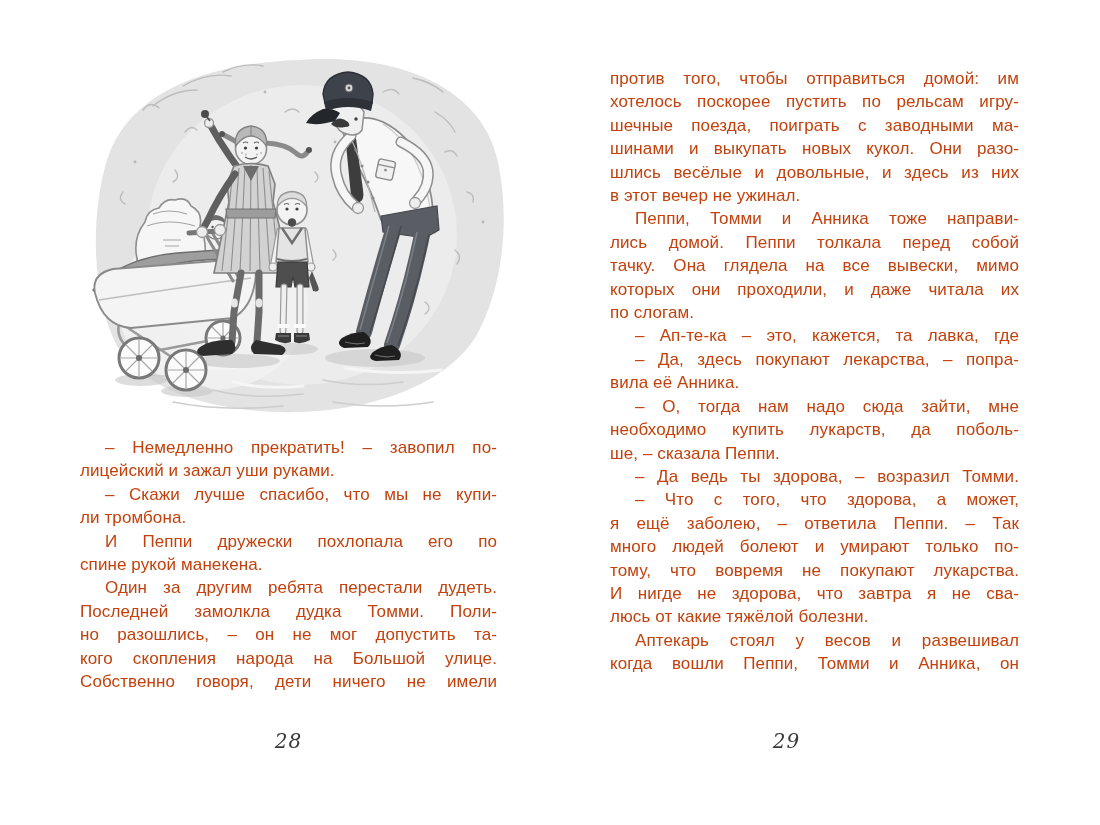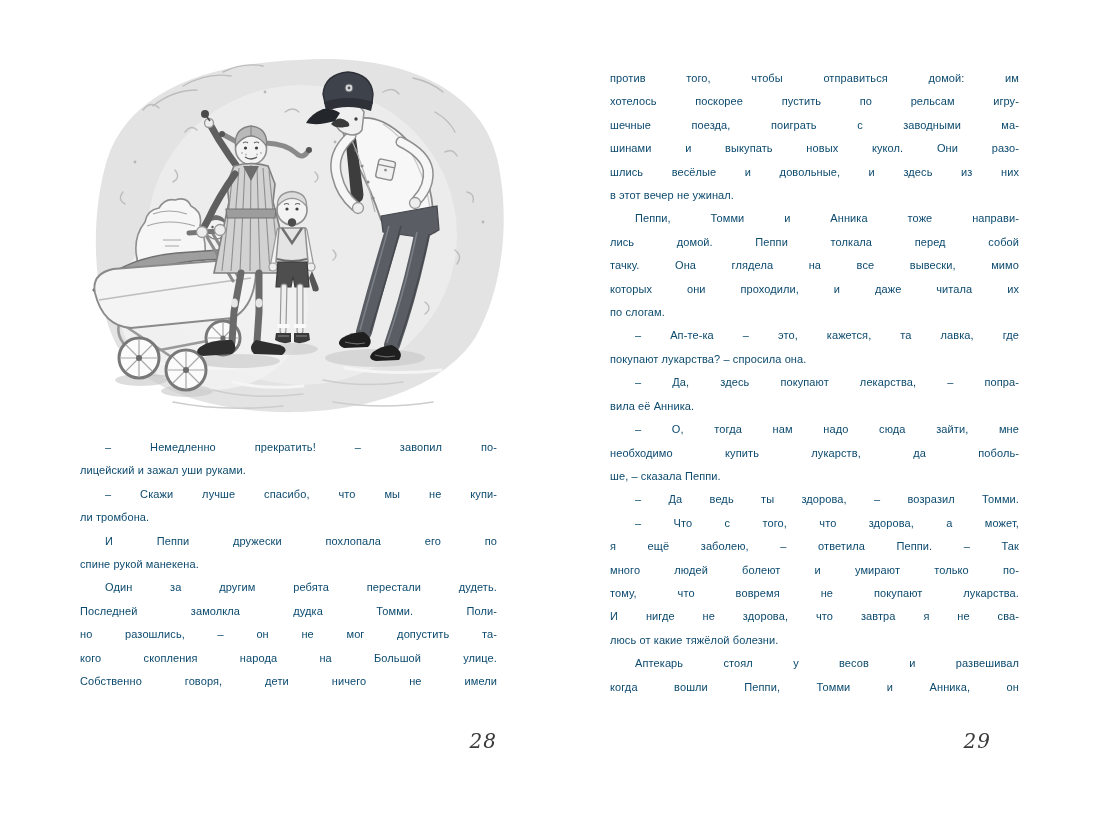--- a/index.html
+++ b/index.html
@@ -2,34 +2,34 @@
 <html><head>
 <meta charset="utf-8">
 <style>
   html,body{margin:0;padding:0;}
   body{
     width:1100px;height:825px;background:#ffffff;position:relative;overflow:hidden;
     font-family:"Liberation Sans",sans-serif;
   }
   .page-text{
     position:absolute;
-    font-size:11px;line-height:23.4px;color:#0c4a6e;
+    font-size:17px;line-height:23.4px;color:#c2410c;
     letter-spacing:0.1px;
   }
   .page-text .line{
     text-align:justify;
     text-align-last:justify;
     white-space:normal;
   }
   .page-text .line.endp{text-align-last:left;}
   .page-text .line.indent{text-indent:25px;}
   .left-text{left:80px;top:436px;width:417px;}
   .right-text{left:610px;top:67px;width:409px;}
   .pagenum{
-    position:absolute;top:729px;text-align:right;
+    position:absolute;top:729px;text-align:center;
     font-family:"DejaVu Serif",serif;font-style:italic;
     font-size:20px;color:#3b3b3b;letter-spacing:1px;
   }
   .pagenum-left{left:80px;width:417px;}
   .pagenum-right{left:582px;width:409px;}
   .illustration{
     position:absolute;left:83px;top:50px;width:438px;height:378px;
   }
 </style>
 </head>
@@ -275,21 +275,20 @@
     <div class="line">шечные поезда, поиграть с заводными ма-</div>
     <div class="line">шинами и выкупать новых кукол. Они разо-</div>
     <div class="line">шлись весёлые и довольные, и здесь из них</div>
     <div class="line endp">в этот вечер не ужинал.</div>
     <div class="line indent">Пеппи, Томми и Анника тоже направи-</div>
     <div class="line">лись домой. Пеппи толкала перед собой</div>
     <div class="line">тачку. Она глядела на все вывески, мимо</div>
     <div class="line">которых они проходили, и даже читала их</div>
     <div class="line endp">по слогам.</div>
     <div class="line indent">– Ап-те-ка – это, кажется, та лавка, где</div>
-    <div class="line endp">покупают лукарства? – спросила она.</div>
     <div class="line indent">– Да, здесь покупают лекарства, – попра-</div>
     <div class="line endp">вила её Анника.</div>
     <div class="line indent">– О, тогда нам надо сюда зайти, мне</div>
     <div class="line">необходимо купить лукарств, да поболь-</div>
     <div class="line endp">ше, – сказала Пеппи.</div>
     <div class="line indent">– Да ведь ты здорова, – возразил Томми.</div>
     <div class="line indent">– Что с того, что здорова, а может,</div>
     <div class="line">я ещё заболею, – ответила Пеппи. – Так</div>
     <div class="line">много людей болеют и умирают только по-</div>
     <div class="line">тому, что вовремя не покупают лукарства.</div>

